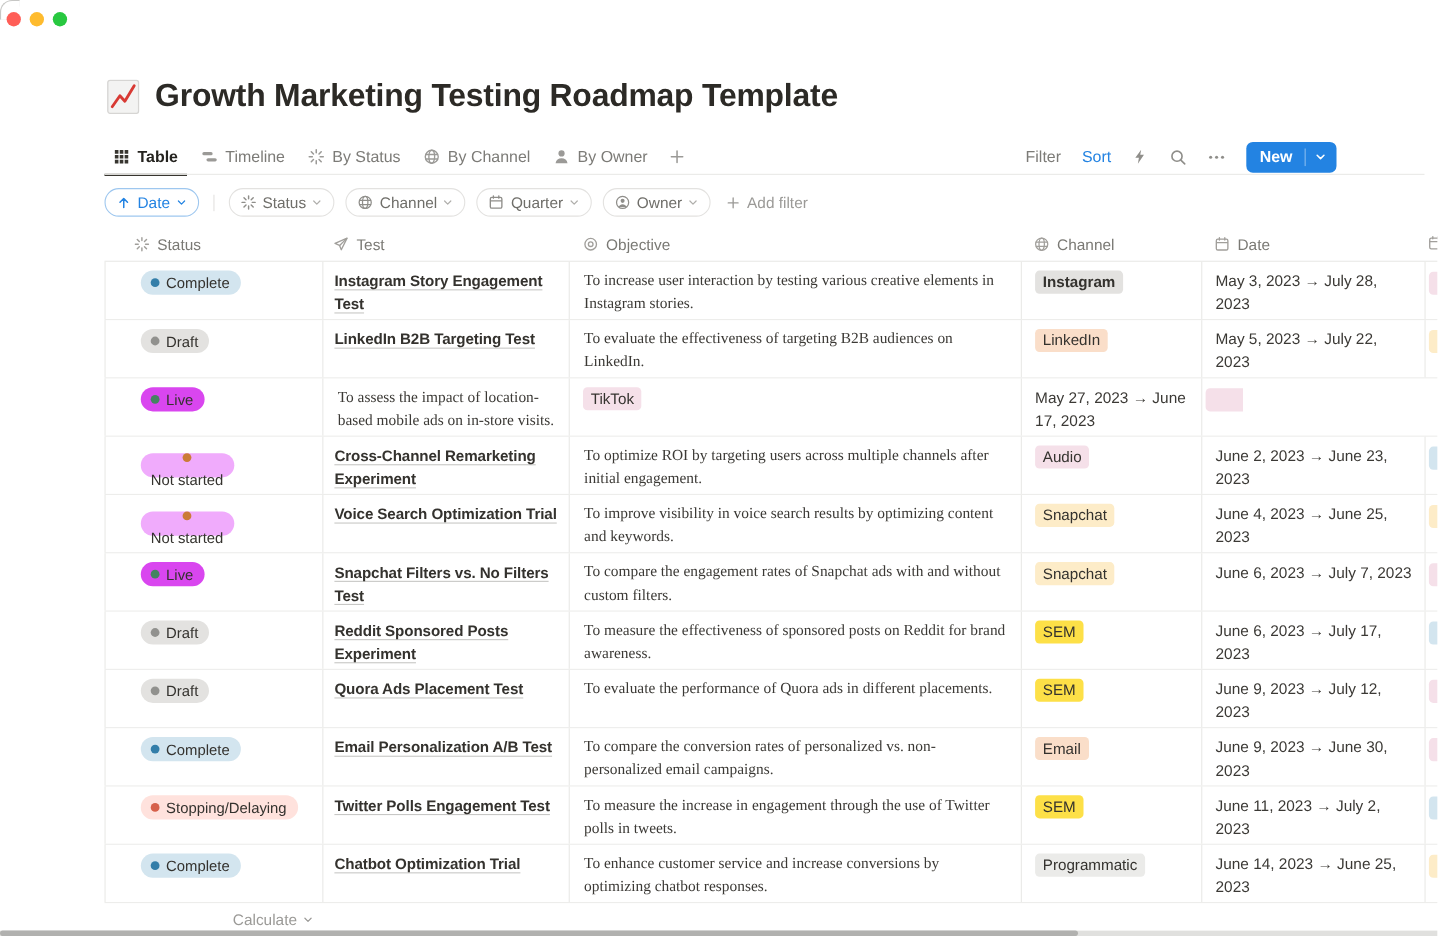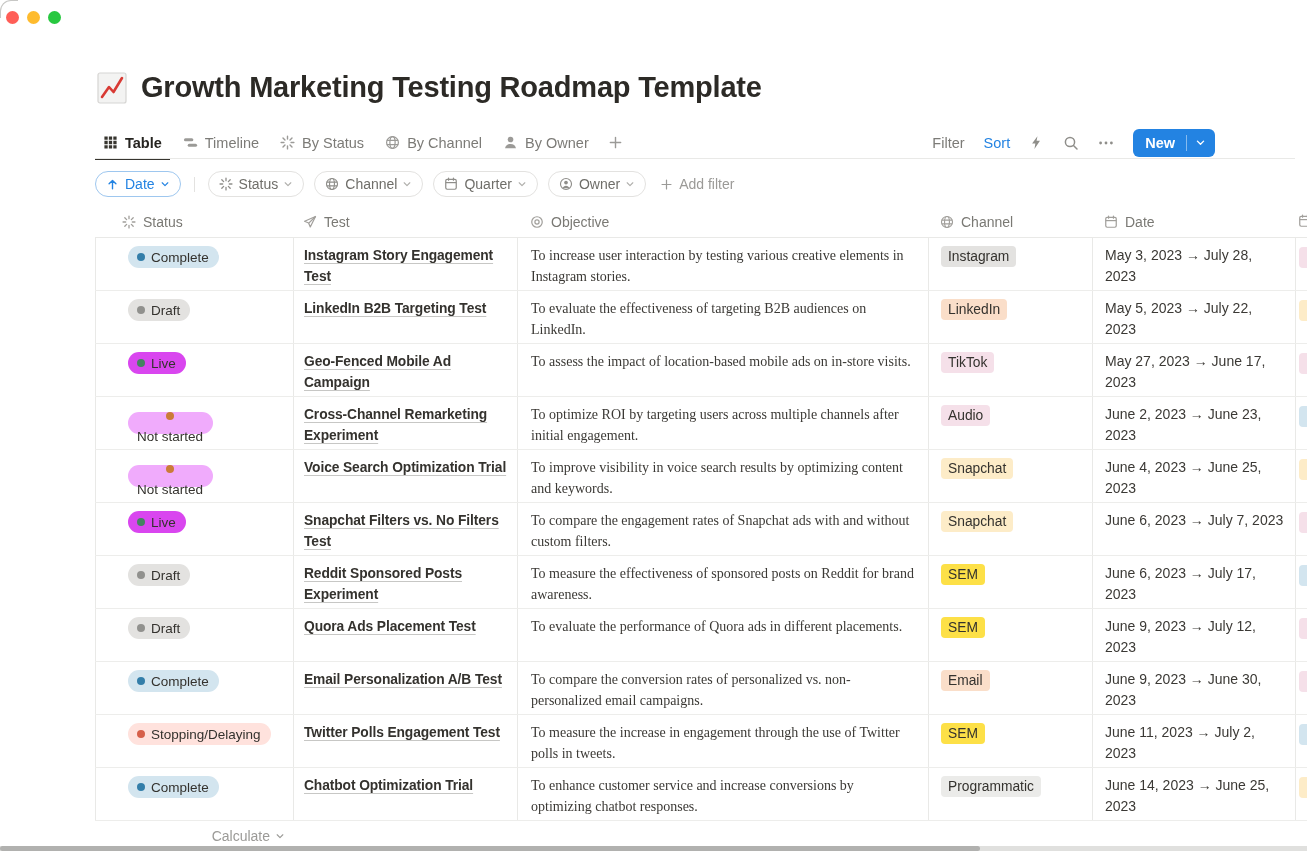--- a/index.html
+++ b/index.html
@@ -86,21 +86,21 @@
   .pill-gray { background:#e3e2e0; }   .pill-gray .dot { background:#91918e; }
   .pill-green { background:#d946ef; }  .pill-green .dot { background:#448361; }
   .pill-yellow { background:#f0abfc;flex-direction:column; } .pill-yellow .dot { background:#cb7b37; }
   .pill-red { background:#ffe2dd; }    .pill-red .dot { background:#d6604a; }
 
   .test-link { font-size:13.8px; font-weight:600; color:#34322e; letter-spacing:-0.1px;
     text-decoration:underline; text-decoration-color:rgba(55,53,47,0.28); text-underline-offset:3px; cursor:pointer; }
 
   .tag { display:inline-block; height:21px; line-height:21px; padding:0 7px; border-radius:4px;
     font-size:13.8px; color:#34322e; white-space:nowrap; }
-  .tag-gray { background:#e3e2e0; }
+  .tag-gray { background:#e3e2e0;font-weight:bold; }
   .tag-lightgray { background:#ebebe9; }
   .tag-orange { background:#fadec9; }
   .tag-pink { background:#f5e0e9; }
   .tag-yellow { background:#fdecc8; }
   .tag-red { background:#fde047; }
 
   .edge-tag { position:absolute; left:3px; top:9px; width:34px; height:21px; border-radius:4px 0 0 4px; }
   .edge-pink { background:#f5e0e9; }
   .edge-yellow { background:#fdecc8; }
   .edge-blue { background:#d3e5ef; }
@@ -408,23 +408,20 @@
       <span class="edge-tag edge-yellow"></span>
     </div>
   </div>
         <div class="trow grid-cols">
     <div class="cell c-status">
       <span class="pill pill-green">
         <span class="dot"></span>
         <span>Live</span>
       </span>
     </div>
-    <div class="cell c-test">
-      <span class="test-link">Geo-Fenced Mobile Ad Campaign</span>
-    </div>
     <div class="cell c-objective">To assess the impact of location-based mobile ads on in-store visits.</div>
     <div class="cell c-channel">
       <span class="tag tag-pink">TikTok</span>
     </div>
     <div class="cell c-date">May 27, 2023 → June 17, 2023</div>
     <div class="cell c-edge">
       <span class="edge-tag edge-pink"></span>
     </div>
   </div>
         <div class="trow grid-cols">

